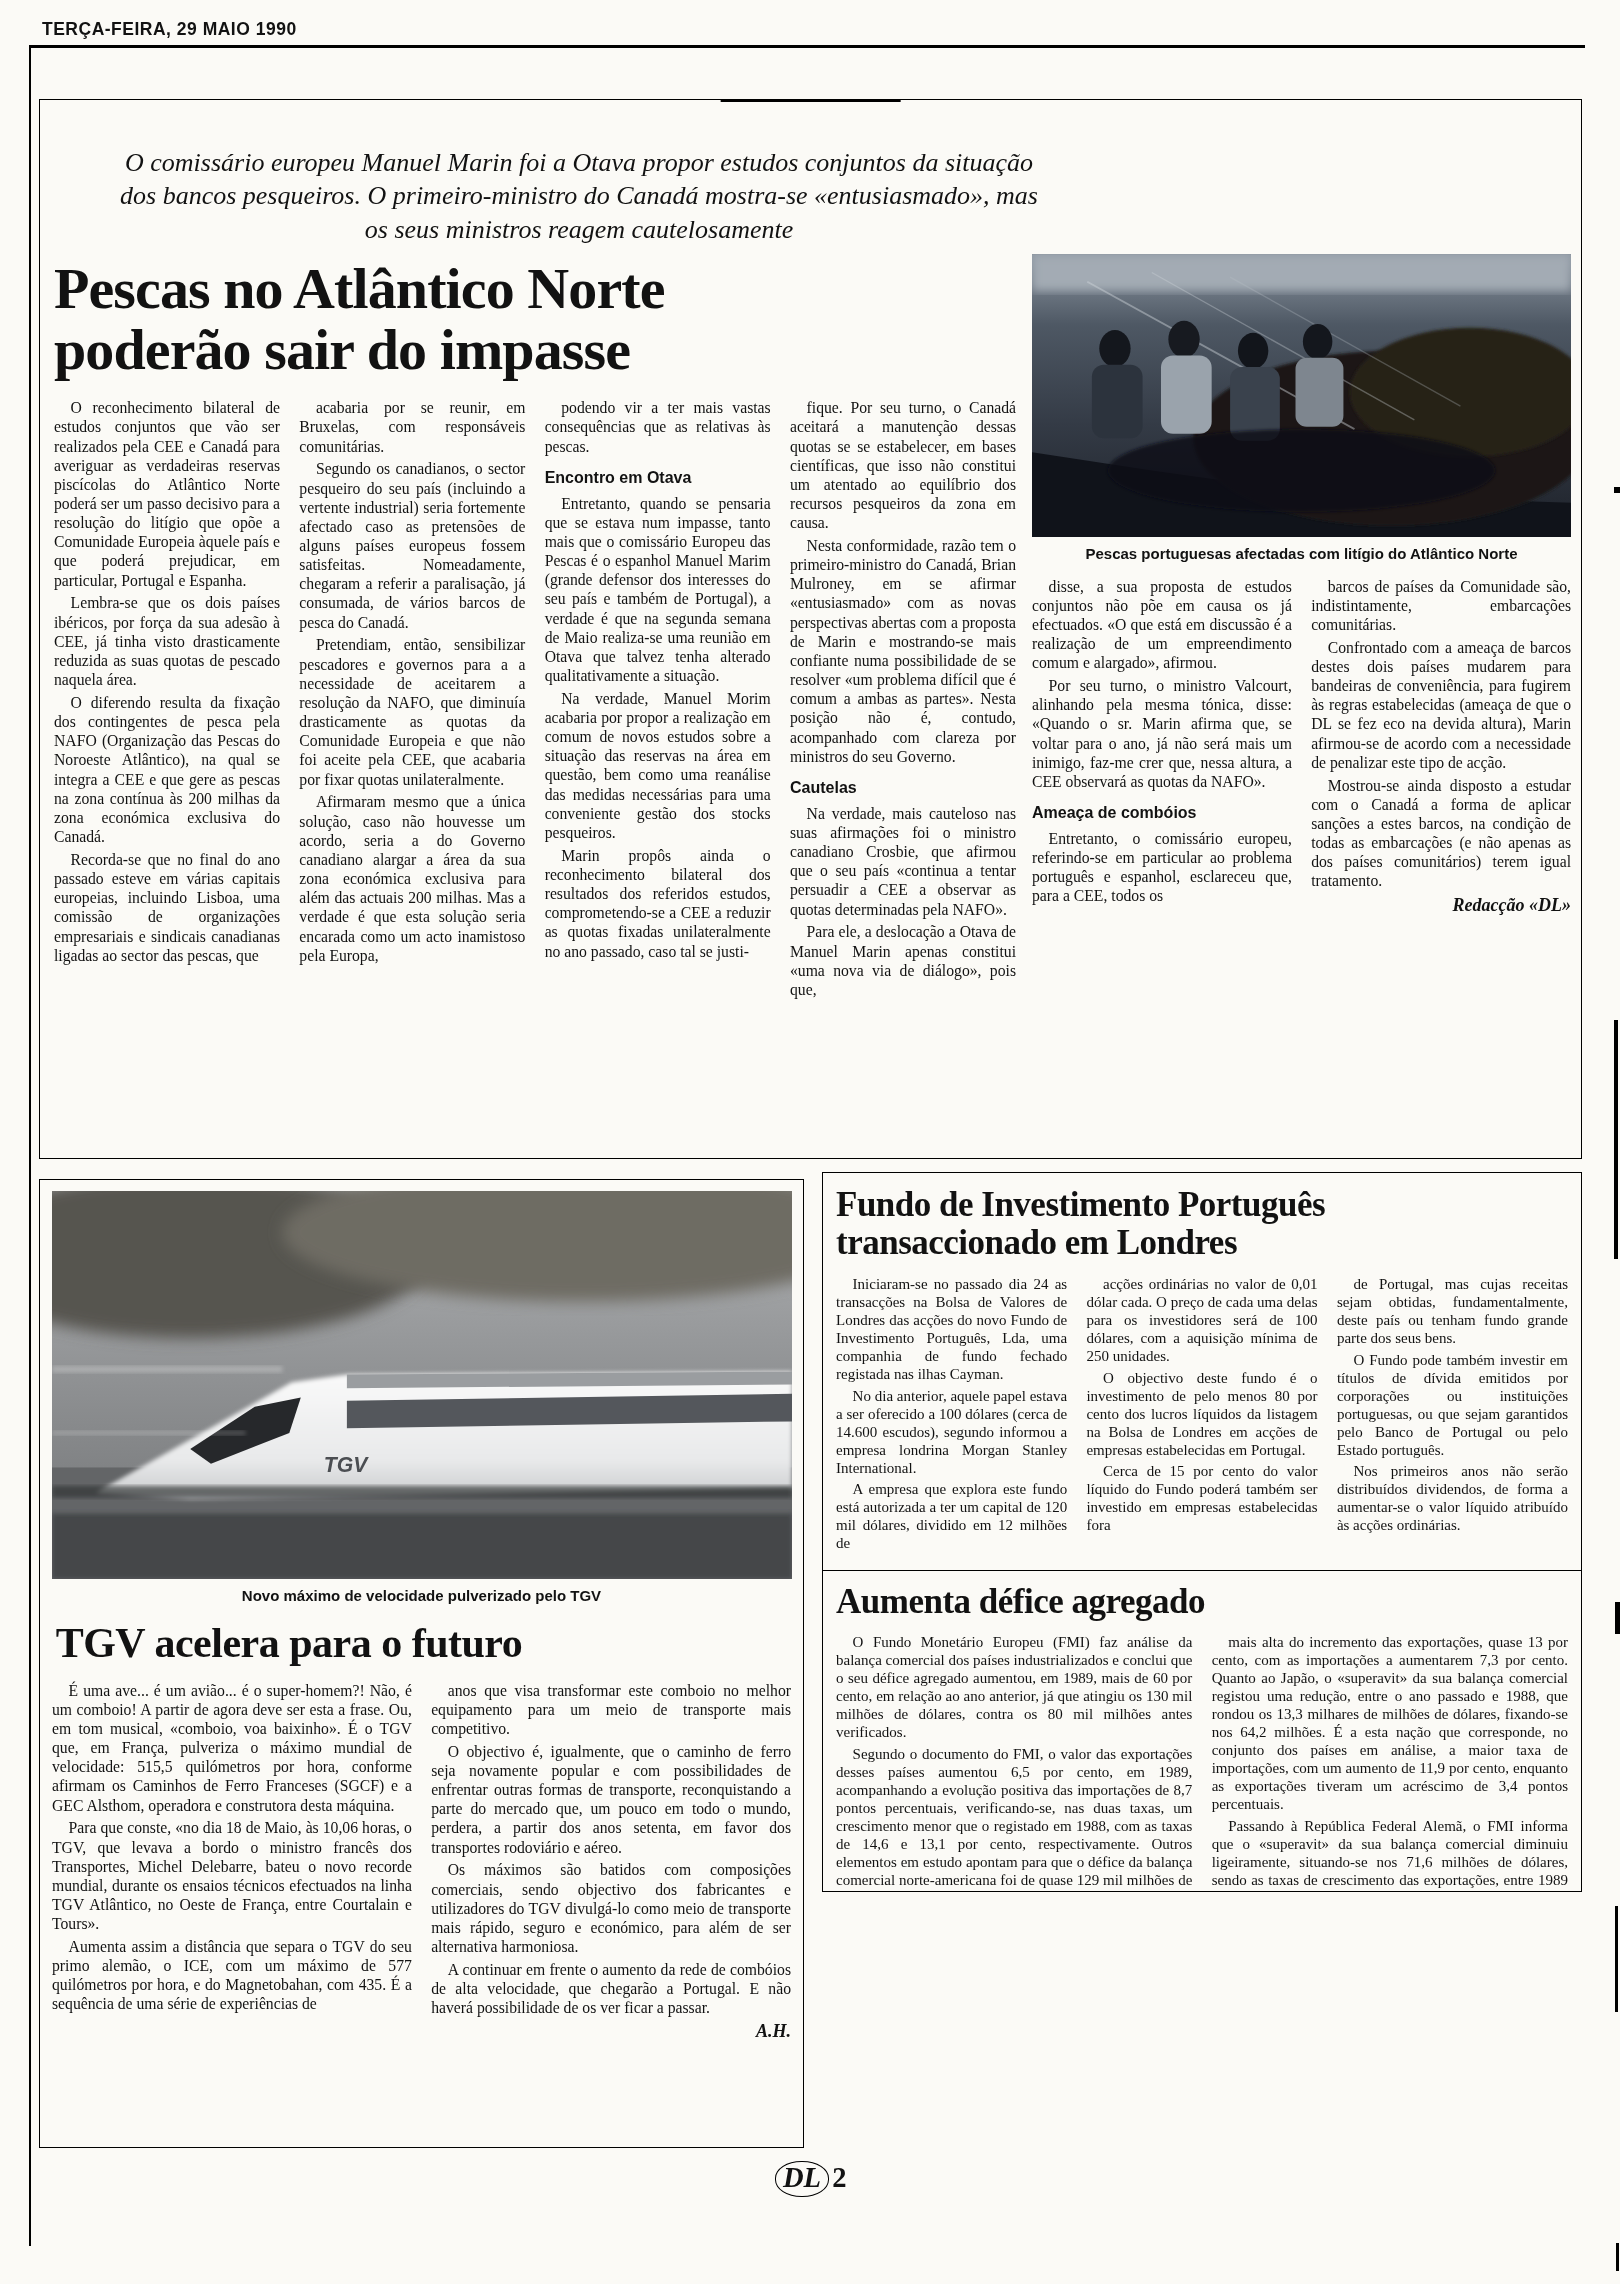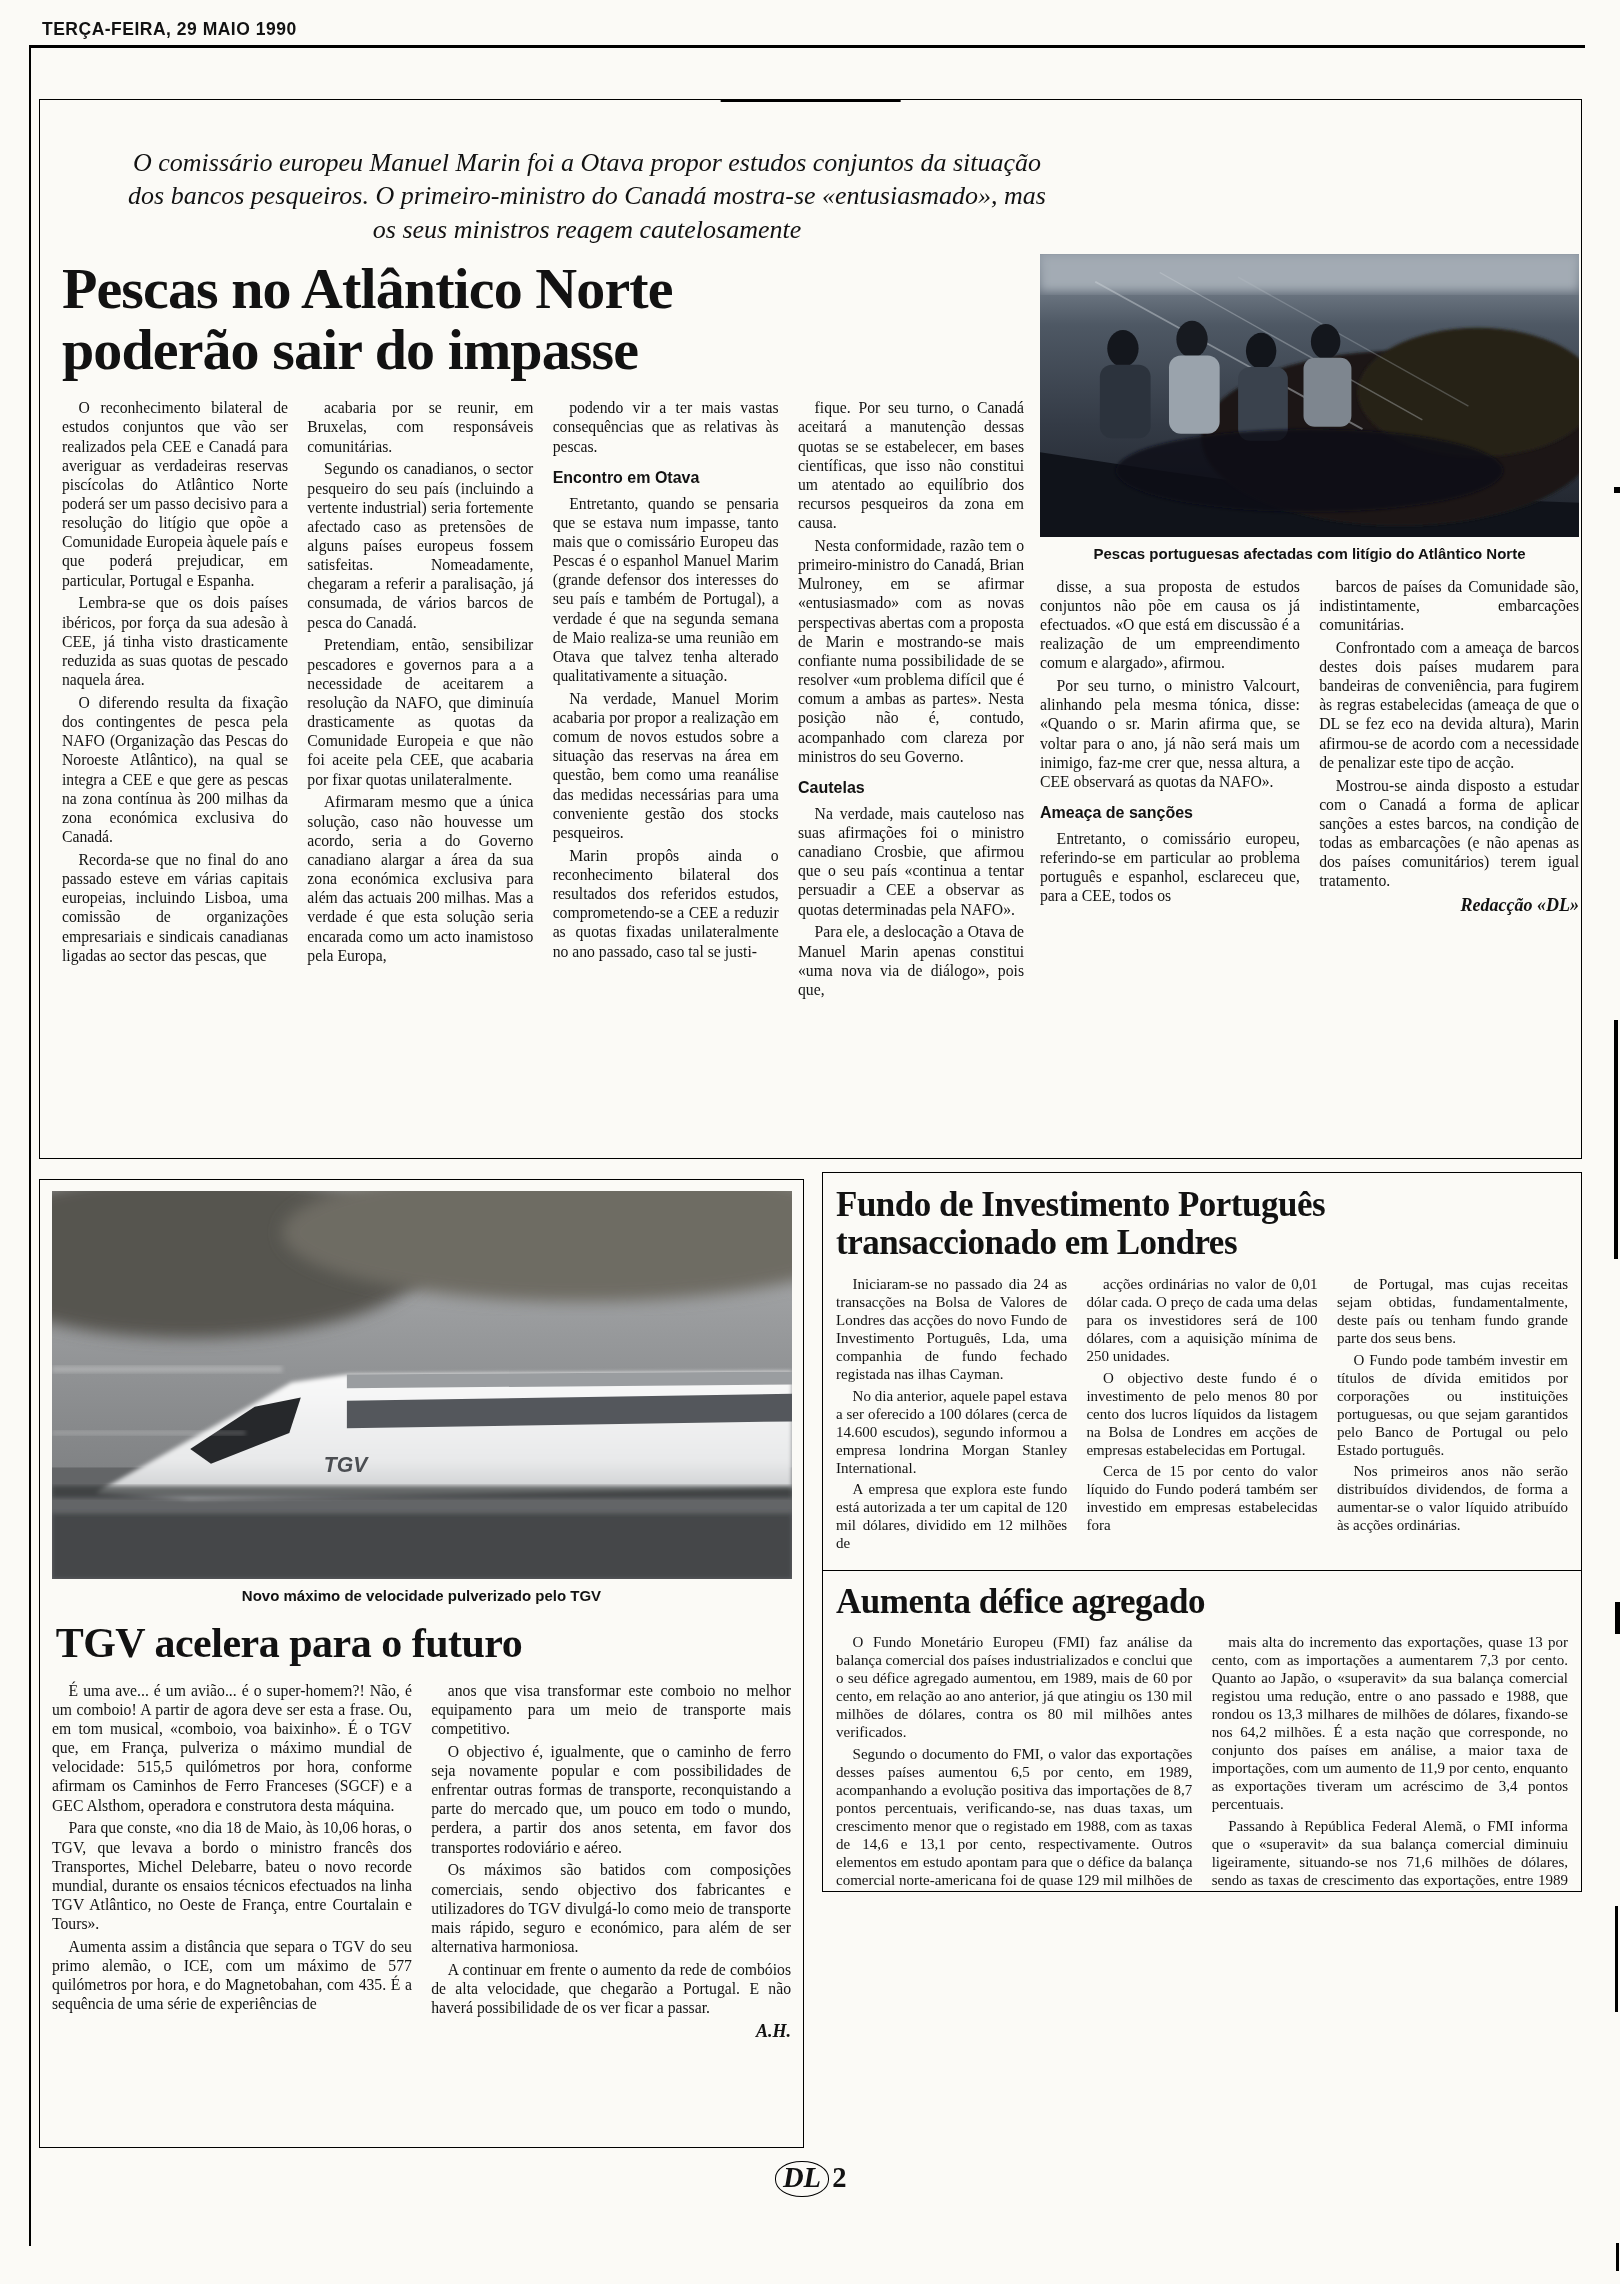--- a/index.html
+++ b/index.html
@@ -12,21 +12,21 @@
   
   .artifact{position:absolute;background:#000;}
   .art1{right:2.8px;top:1020px;width:4.1px;height:239px;}
   .art2{right:0.9px;top:1602px;width:5px;height:32px;}
   .art3{right:3.2px;top:1906px;width:2.8px;height:106px;}
   .art4{right:0px;top:487px;width:7.4px;height:5.5px;}
   .art5{right:1.8px;top:2243px;width:3.7px;height:28px;}
 
   
   .article1{position:absolute;left:39px;top:99px;width:1543px;height:1060px;
-            border:1.4px solid #000;box-sizing:border-box;padding:0 22px;overflow:hidden;}
+            border:1.4px solid #000;box-sizing:border-box;padding:0 14px;overflow:hidden;}
   .economia-tag{position:absolute;top:-30px;left:50%;transform:translateX(-50%);
             background:#000;color:#fff;font:bold 21px "Liberation Sans", sans-serif;
             padding:4.1px 27px;letter-spacing:1.4px;}
   .standfirst{margin:46px 0 0 53px;width:944px;font-style:italic;font-size:26px;
             line-height:1.28;text-align:center;font-weight:500;}
   .a1-body{display:flex;margin-top:8.3px;}
   .a1-left{width:962px;flex:none;}
   .a1-right{width:539px;flex:none;margin-left:16px;}
   .a1-headline{font-size:58px;font-weight:bold;line-height:1.06;letter-spacing:-0.9px;margin:3.7px 0 17.5px 0;}
   .cols{display:flex;gap:19.3px;text-align:justify;}
@@ -141,21 +141,21 @@
             <ellipse cx="620" cy="190" rx="32" ry="38" fill="#14171d"></ellipse>
             <rect x="572" y="225" width="104" height="150" rx="24" fill="#7e868f"></rect>
             <ellipse cx="585" cy="470" rx="420" ry="90" fill="#0c0e13" opacity="0.8" filter="url(#b2)"></ellipse>
           </svg>
         </div>
         <div class="caption">Pescas portuguesas afectadas com litígio do Atlântico Norte</div>
         <div class="cols">
           <div class="col">
               <p>disse, a sua proposta de estudos conjuntos não põe em causa os já efectuados. «O que está em discussão é a realização de um empreendimento comum e alargado», afirmou.</p>
               <p>Por seu turno, o ministro Valcourt, alinhando pela mesma tónica, disse: «Quando o sr. Marin afirma que, se voltar para o ano, já não será mais um inimigo, faz-me crer que, nessa altura, a CEE observará as quotas da NAFO».</p>
-              <h4>Ameaça de sanções</h4>
+              <h4>Ameaça de combóios</h4>
               <p>Entretanto, o comissário europeu, referindo-se em particular ao problema português e espanhol, esclareceu que, para a CEE, todos os</p>
             </div>
           <div class="col">
             <div>
                 <p>barcos de países da Comunidade são, indistintamente, embarcações comunitárias.</p>
                 <p>Confrontado com a ameaça de barcos destes dois países mudarem para bandeiras de conveniência, para fugirem às regras estabelecidas (ameaça de que o DL se fez eco na devida altura), Marin afirmou-se de acordo com a necessidade de penalizar este tipo de acção.</p>
                 <p>Mostrou-se ainda disposto a estudar com o Canadá a forma de aplicar sanções a estes barcos, na condição de todas as embarcações (e não apenas as dos países comunitários) terem igual tratamento.</p>
               </div>
             <div class="byline">Redacção «DL»</div>
           </div>

